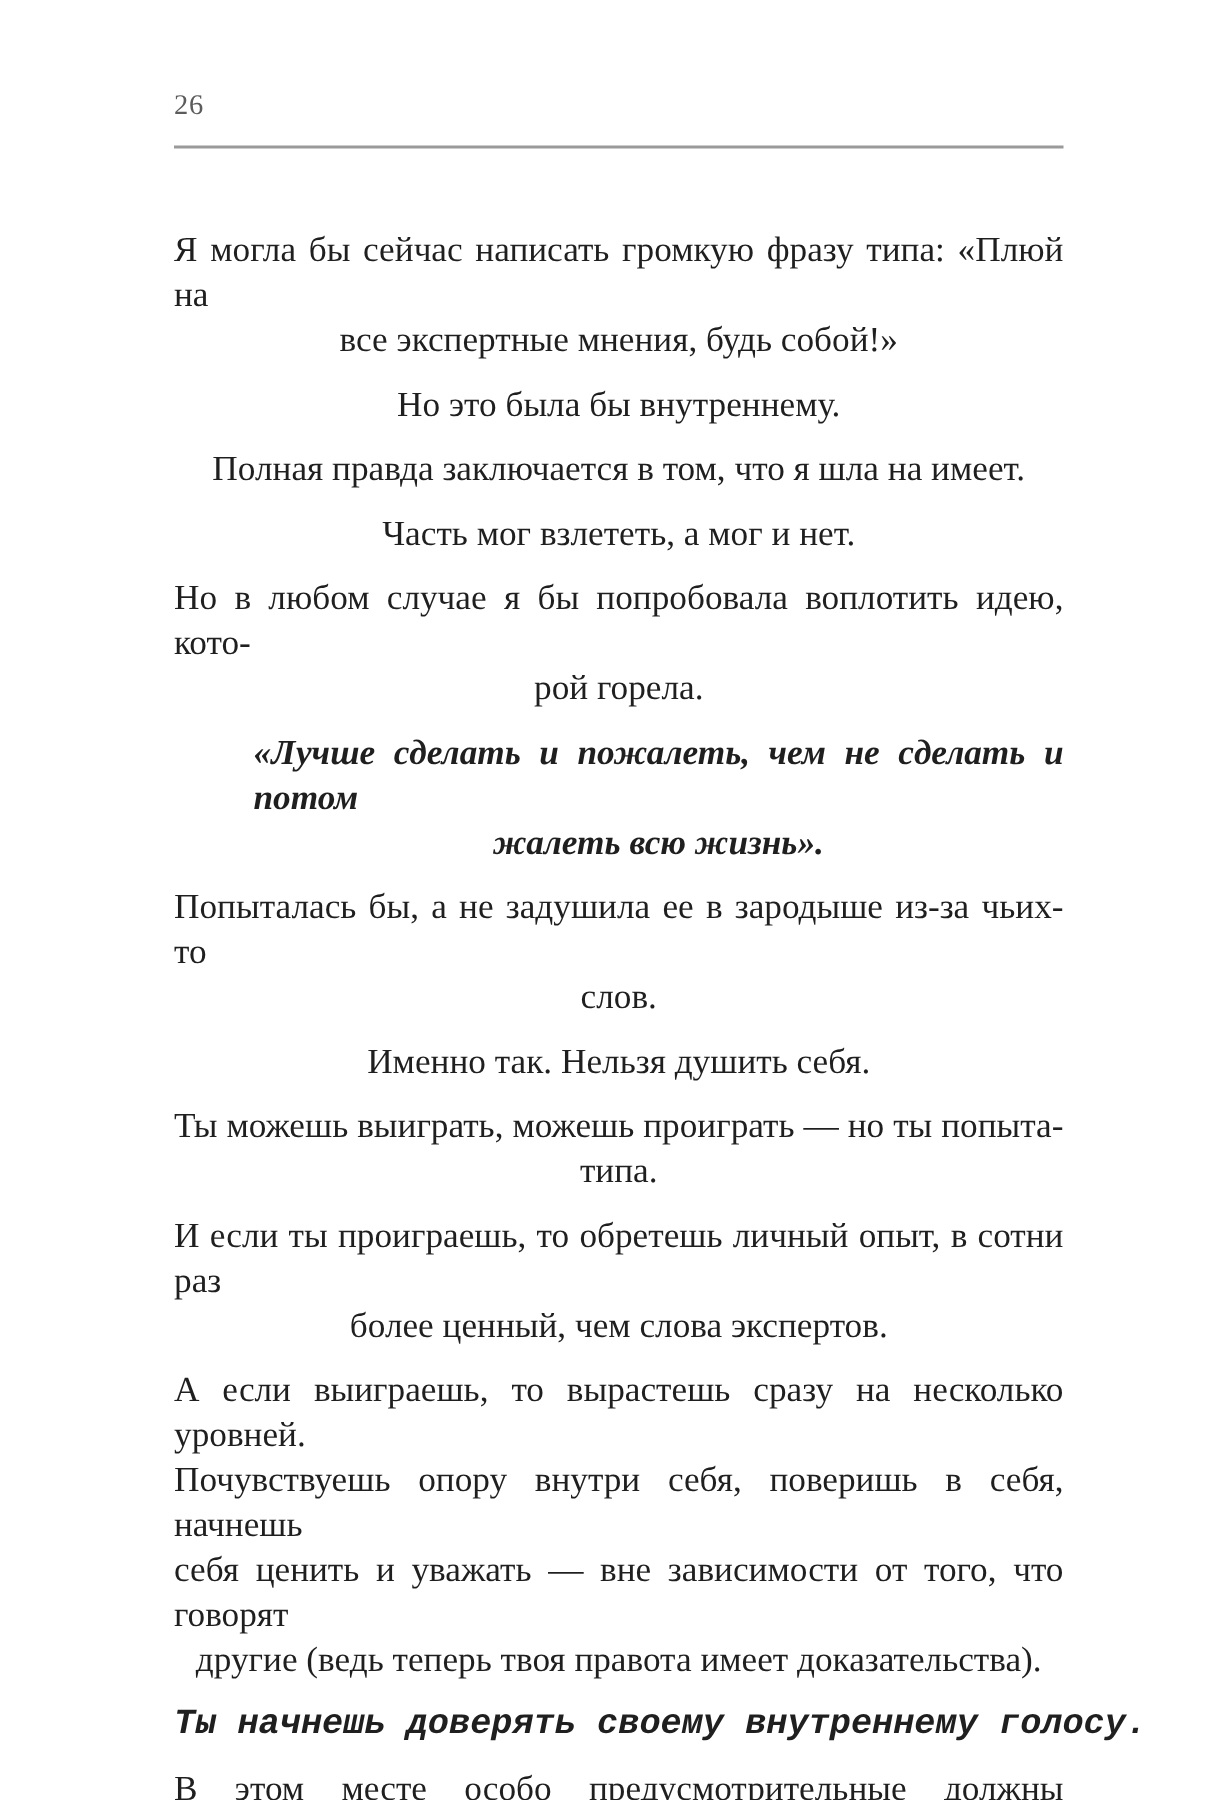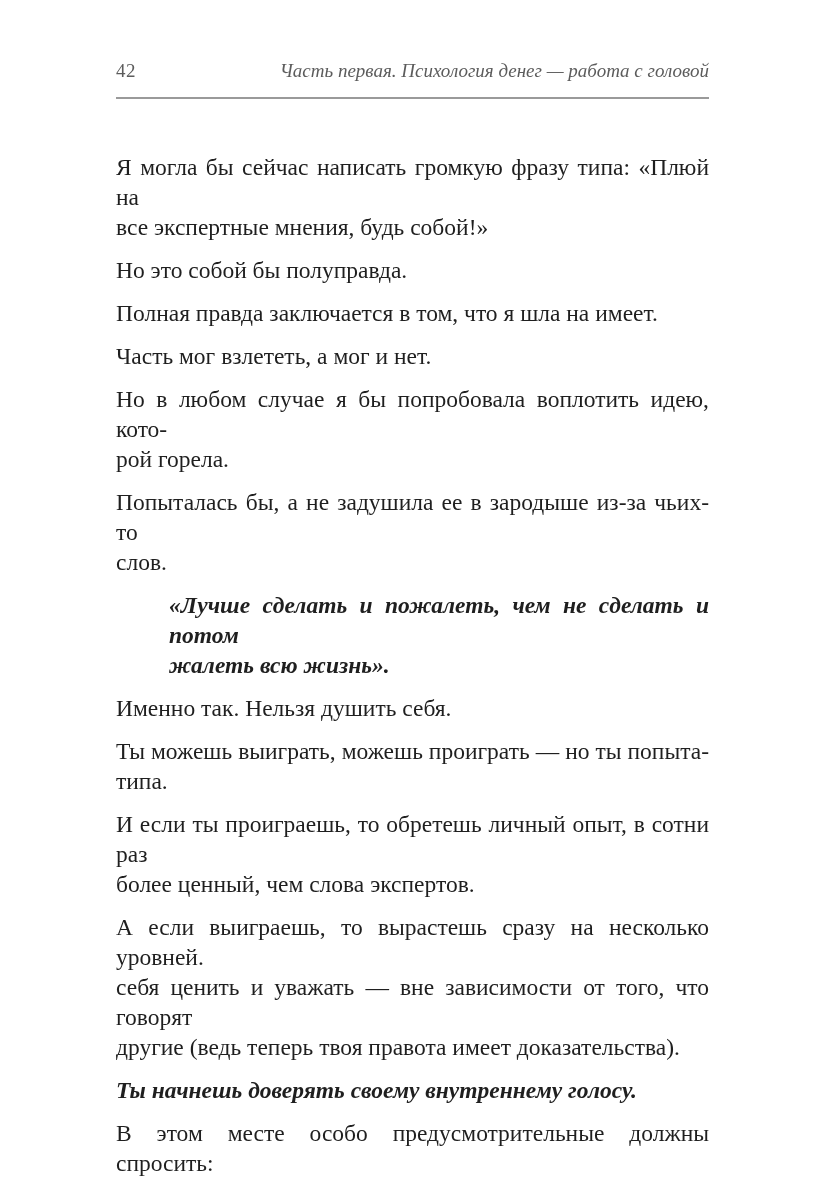--- a/index.html
+++ b/index.html
@@ -38,98 +38,99 @@
   main {
     padding-top: 53px;
     font-size: 23.5px;
     line-height: 30px;
   }
   p.para {
     margin: 0 0 13px 0;
   }
   .ln {
     display: block;
-    text-align: left;
+    text-align: center;
     white-space: nowrap;
   }
   .ln.j {
     white-space: normal;
     text-align: justify;
     text-align-last: justify;
   }
   p.quote {
     margin-left: 53px;
     font-style: italic;
     font-weight: bold;
   }
   p.emph {
     font-style: italic;
     font-weight: bold;
+    font-family: Liberation Mono, monospace;
   }
 </style>
 </head>
 <body>
 
 <div class="page">
 
   <header class="runhead">
-    <span class="pagenum">42</span>
-    <span class="title">Часть первая. Психология денег — работа с головой</span>
+    <span class="pagenum">26</span>
   </header>
 
   <main>
 
     <p class="para">
       <span class="ln j">Я могла бы сейчас написать громкую фразу типа: «Плюй на</span>
       <span class="ln">все экспертные мнения, будь собой!»</span>
     </p>
 
     <p class="para">
-      <span class="ln">Но это собой бы полуправда.</span>
+      <span class="ln">Но это была бы внутреннему.</span>
     </p>
 
     <p class="para">
       <span class="ln">Полная правда заключается в том, что я шла на имеет.</span>
     </p>
 
     <p class="para">
       <span class="ln">Часть мог взлететь, а мог и нет.</span>
     </p>
 
     <p class="para">
       <span class="ln j">Но в любом случае я бы попробовала воплотить идею, кото-</span>
       <span class="ln">рой горела.</span>
     </p>
 
+    <p class="para quote">
+      <span class="ln j">«Лучше сделать и пожалеть, чем не сделать и потом</span>
+      <span class="ln">жалеть всю жизнь».</span>
+    </p>
+
     <p class="para">
       <span class="ln j">Попыталась бы, а не задушила ее в зародыше из-за чьих-то</span>
       <span class="ln">слов.</span>
-    </p>
-
-    <p class="para quote">
-      <span class="ln j">«Лучше сделать и пожалеть, чем не сделать и потом</span>
-      <span class="ln">жалеть всю жизнь».</span>
     </p>
 
     <p class="para">
       <span class="ln">Именно так. Нельзя душить себя.</span>
     </p>
 
     <p class="para">
       <span class="ln j">Ты можешь выиграть, можешь проиграть — но ты попыта-</span>
       <span class="ln">типа.</span>
     </p>
 
     <p class="para">
       <span class="ln j">И если ты проиграешь, то обретешь личный опыт, в сотни раз</span>
       <span class="ln">более ценный, чем слова экспертов.</span>
     </p>
 
     <p class="para">
       <span class="ln j">А если выиграешь, то вырастешь сразу на несколько уровней.</span>
+      <span class="ln j">Почувствуешь опору внутри себя, поверишь в себя, начнешь</span>
       <span class="ln j">себя ценить и уважать — вне зависимости от того, что говорят</span>
       <span class="ln">другие (ведь теперь твоя правота имеет доказательства).</span>
     </p>
 
     <p class="para emph">
       <span class="ln">Ты начнешь доверять своему внутреннему голосу.</span>
     </p>
 
     <p class="para">
       <span class="ln j">В этом месте особо предусмотрительные должны спросить:</span>

